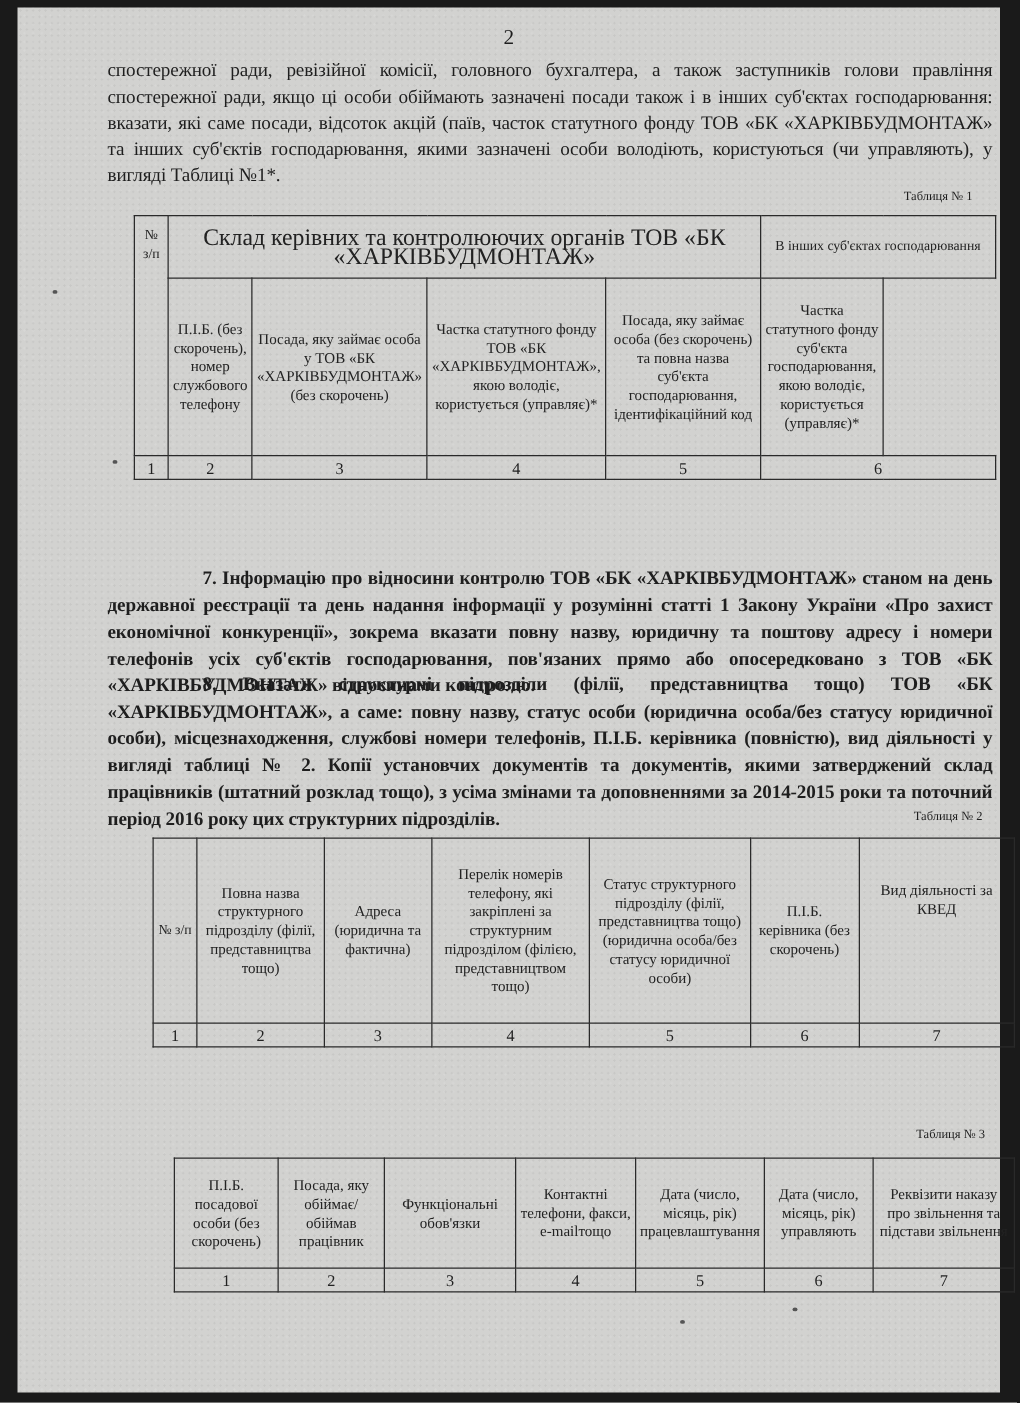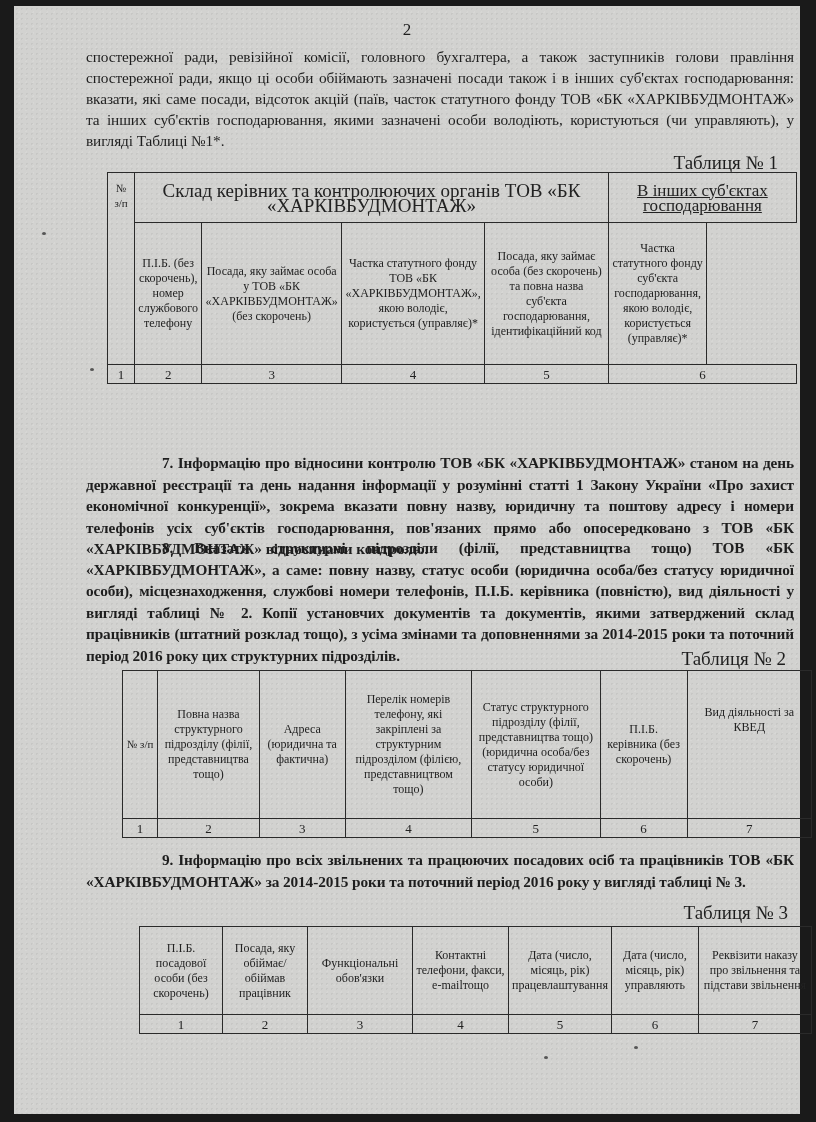--- a/index.html
+++ b/index.html
@@ -17,21 +17,21 @@
       radial-gradient(rgba(255,255,255,0.10) 1px, transparent 1px);
     background-size:5px 5px, 7px 7px;
     background-position:0 0, 2px 3px;
   }
   .pagenum { position:absolute; top:14px; left:0; width:786px; text-align:center; font-size:17px; }
   .para {
     position:absolute; left:72px; width:708px;
     font-size:15.3px; line-height:21px; text-align:justify; letter-spacing:-0.1px;
   }
   .para.indent { text-indent:76px;font-weight:bold; }
-  .tlabel { position:absolute; font-size:19px; }
+  .tlabel { position:absolute; font-size:10px; }
   table { position:absolute; border-collapse:collapse; }
   td { border:1px solid #2a2a2a; text-align:center; vertical-align:middle;
        font-size:12px; line-height:15px; padding:1px 3px; color:#222; }
   td.num { font-size:13px; height:18px; padding:0; }
   .foot { position:absolute; left:72px; width:708px; font-size:12px; line-height:20px; text-align:justify; }
   .foot .big { font-size:15.5px; }
   .speck { position:absolute; width:4px; height:3px; background:#555; border-radius:50%; }
 </style>
 </head>
 <body>
@@ -51,21 +51,21 @@
         <col style="width:122px">
       <col style="width:124px">
         <col style="width:123px">
         <col style="width:98px">
         <col style="width:89px">
     </colgroup>
     <tbody>
         <tr style="height:50px;">
       <td rowspan="2" style="vertical-align:top; padding-top:8px; font-size:11px;">№ з/п</td>
       <td colspan="4" style="font-size:19px;">Склад керівних та контролюючих органів ТОВ «БК «ХАРКІВБУДМОНТАЖ»</td>
-      <td colspan="2" style="font-size:17px;text-decoration:underline;">В інших суб'єктах господарювання</td>
+      <td colspan="2" style="font-size:11px;">В інших суб'єктах господарювання</td>
     </tr>
     <tr style="height:142px;">
       <td>П.І.Б. (без скорочень), номер службового телефону</td>
       <td>Посада, яку займає особа у ТОВ «БК «ХАРКІВБУДМОНТАЖ» (без скорочень)</td>
       <td>Частка статутного фонду ТОВ «БК «ХАРКІВБУДМОНТАЖ», якою володіє, користується (управляє)*</td>
       <td>Посада, яку займає особа (без скорочень) та повна назва суб'єкта господарювання, ідентифікаційний код</td>
       <td>Частка статутного фонду суб'єкта господарювання, якою володіє, користується (управляє)*</td>
     </tr>
     <tr>
       <td class="num">1</td>
@@ -110,21 +110,20 @@
       <td class="num">2</td>
       <td class="num">3</td>
       <td class="num">4</td>
       <td class="num">5</td>
       <td class="num">6</td>
       <td class="num">7</td>
     </tr>
   </tbody>
     </table>
 
-  <div class="para indent" style="top:843px; line-height:21.5px;">9. Інформацію про всіх звільнених та працюючих посадових осіб та працівників ТОВ «БК «ХАРКІВБУДМОНТАЖ» за 2014-2015 роки та поточний період 2016 року у вигляді таблиці № 3.</div>
 
   <div class="tlabel" style="top:896px; right:12px;">Таблиця № 3</div>
 
   <table style="left:125px; top:920px; width:673px;">
     <colgroup>
       <col style="width:83px">
         <col style="width:85px">
         <col style="width:105px">
         <col style="width:96px">
       <col style="width:96px">

